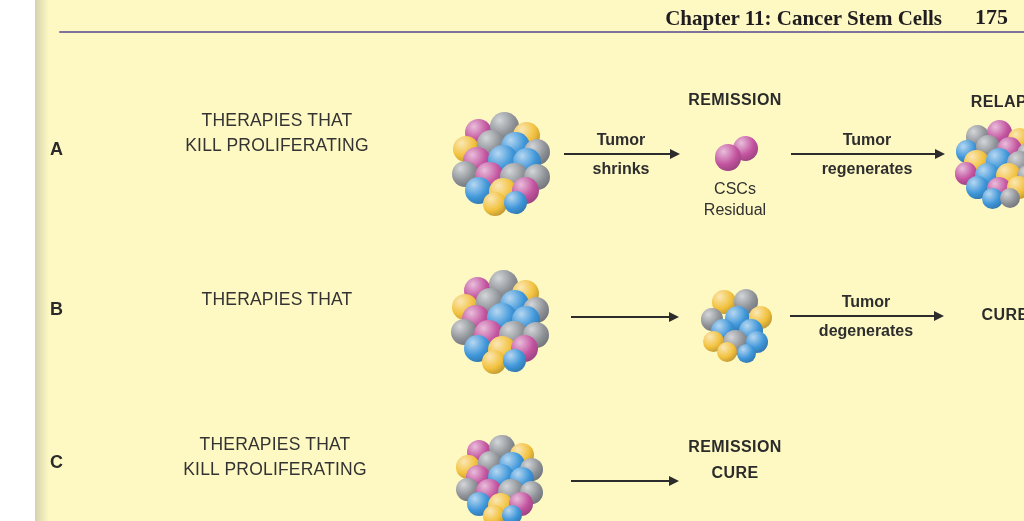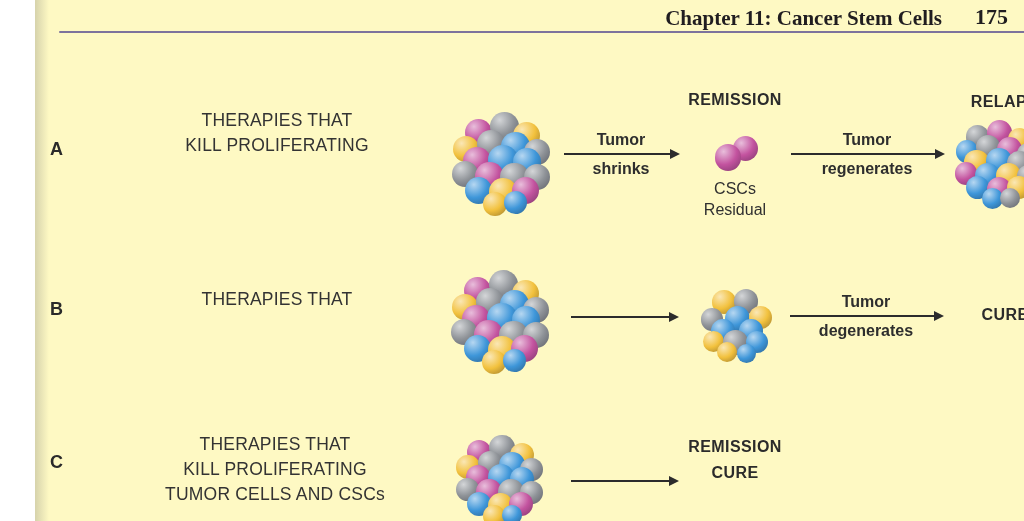--- a/index.html
+++ b/index.html
@@ -176,21 +176,20 @@
     <div class="aline"></div>
     <div class="alabel">degenerates</div>
   </div>
 
   <div class="abs outcome" style="left:920px;top:306px;width:100px;">CURE</div>
 
   <div class="abs rowlabel" style="left:15px;top:452px;">C</div>
   <div class="abs therapy" style="left:85px;top:432px;width:310px;">
     <div>THERAPIES THAT</div>
     <div>KILL PROLIFERATING</div>
-    <div>TUMOR CELLS AND CSCs</div>
   </div>
 
   <div class="cluster" style="left:425px;top:437px;width:80px;height:80px;">
       <div class="ball" style="left: 7.2px; top: 3.2px; height: 24px; width: 24px; background: radial-gradient(circle at 33% 28%, rgb(232, 190, 219) 0%, rgb(195, 83, 159) 50%, rgb(125, 55, 106) 100%);"></div>
       <div class="ball" style="left: 29.2px; top: -2.4px; height: 25.6px; width: 25.6px; background: radial-gradient(circle at 33% 28%, rgb(212, 214, 216) 0%, rgb(143, 147, 152) 50%, rgb(92, 95, 102) 100%);"></div>
       <div class="ball" style="left: 50px; top: 6px; height: 24px; width: 24px; background: radial-gradient(circle at 33% 28%, rgb(250, 231, 181) 0%, rgb(242, 193, 61) 50%, rgb(154, 123, 45) 100%);"></div>
       <div class="ball" style="left: -3.6px; top: 18.4px; height: 23.2px; width: 23.2px; background: radial-gradient(circle at 33% 28%, rgb(250, 231, 181) 0%, rgb(242, 193, 61) 50%, rgb(154, 123, 45) 100%);"></div>
       <div class="ball" style="left: 17.6px; top: 13.6px; height: 24.8px; width: 24.8px; background: radial-gradient(circle at 33% 28%, rgb(212, 214, 216) 0%, rgb(143, 147, 152) 50%, rgb(92, 95, 102) 100%);"></div>
       <div class="ball" style="left: 39.2px; top: 15.2px; height: 25.6px; width: 25.6px; background: radial-gradient(circle at 33% 28%, rgb(182, 215, 241) 0%, rgb(62, 150, 217) 50%, rgb(42, 97, 142) 100%);"></div>
       <div class="ball" style="left: 59.6px; top: 21.2px; height: 23.2px; width: 23.2px; background: radial-gradient(circle at 33% 28%, rgb(212, 214, 216) 0%, rgb(143, 147, 152) 50%, rgb(92, 95, 102) 100%);"></div>

